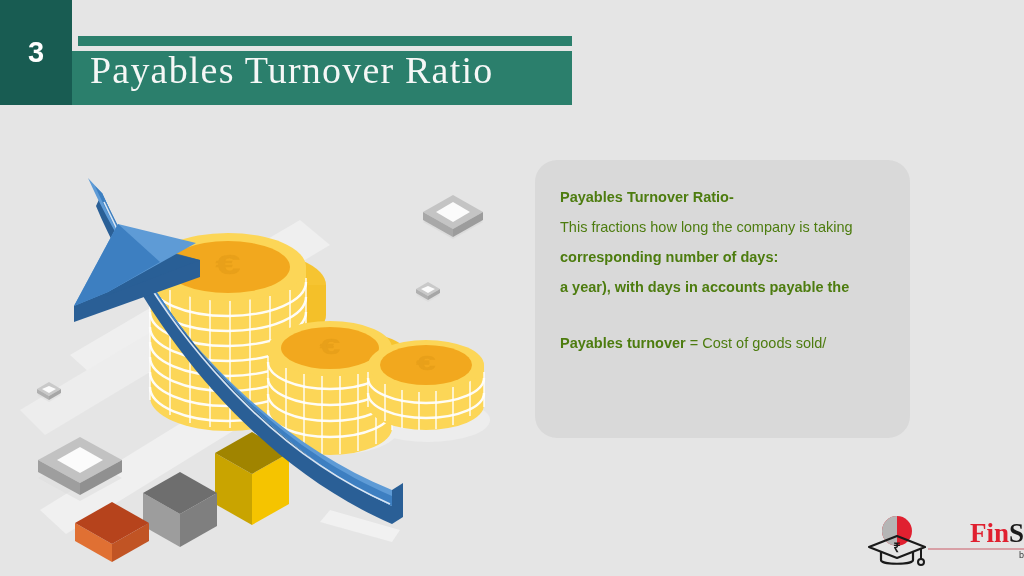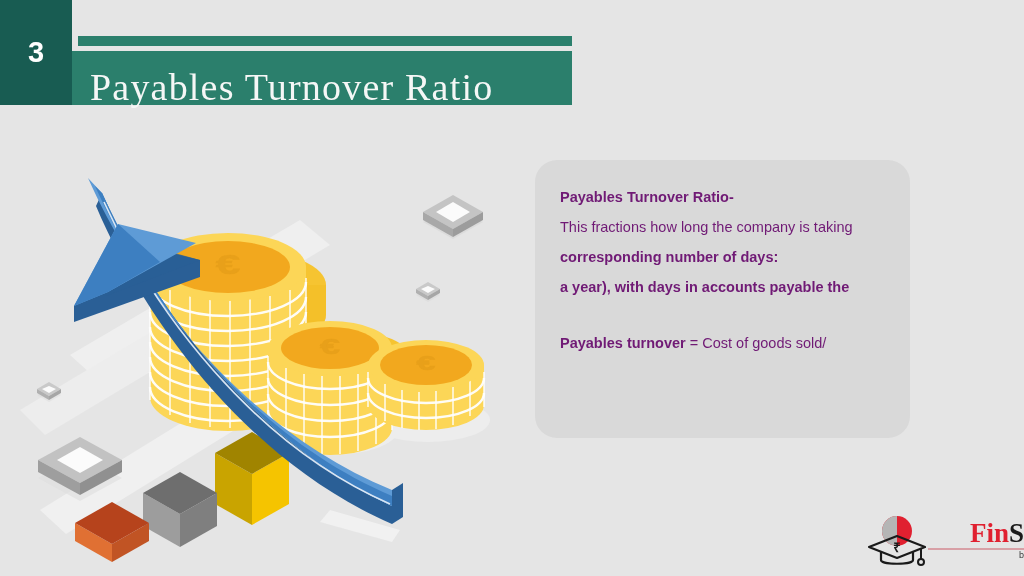--- a/index.html
+++ b/index.html
@@ -26,41 +26,41 @@
   }
   .hdr-thinbar{
     position:absolute;left:78px;top:36px;width:494px;height:10px;
     background:#2b7f6c;
   }
   .hdr-bar{
     position:absolute;left:72px;top:51px;width:500px;height:54px;
     background:#2b7f6c;
   }
   .hdr-title{
-    position:absolute;left:90px;top:62px;height:50px;
+    position:absolute;left:90px;top:45px;height:50px;
     display:flex;align-items:center;
     color:#f5f7f6;
     font-family:"Liberation Serif",serif;
     font-size:38px;font-weight:normal;letter-spacing:1.2px;
     white-space:nowrap;
   }
 
   
   .illus{position:absolute;left:0;top:110px;width:530px;height:466px;}
   .illus svg{display:block;}
 
   
   .panel{
     position:absolute;left:535px;top:160px;width:375px;height:278px;
     background:#d9d9d9;border-radius:22px;
   }
   .panel-inner{
     position:absolute;left:560px;top:182px;width:372px;
     font-family:"Liberation Sans",sans-serif;
-    font-size:14.5px;line-height:30px;color:#701a75;
+    font-size:14.5px;line-height:30px;color:#4d7c0f;
   }
   .panel-inner p{margin:0;}
   .panel-inner .b{font-weight:bold;}
   .gap{height:26px;}
 
   
   .logo{position:absolute;left:866px;top:512px;width:150px;height:58px;}
   .logo-mark{position:absolute;left:0;top:2px;width:62px;height:54px;}
   .logo-text{
     position:absolute;left:60px;top:8px;

